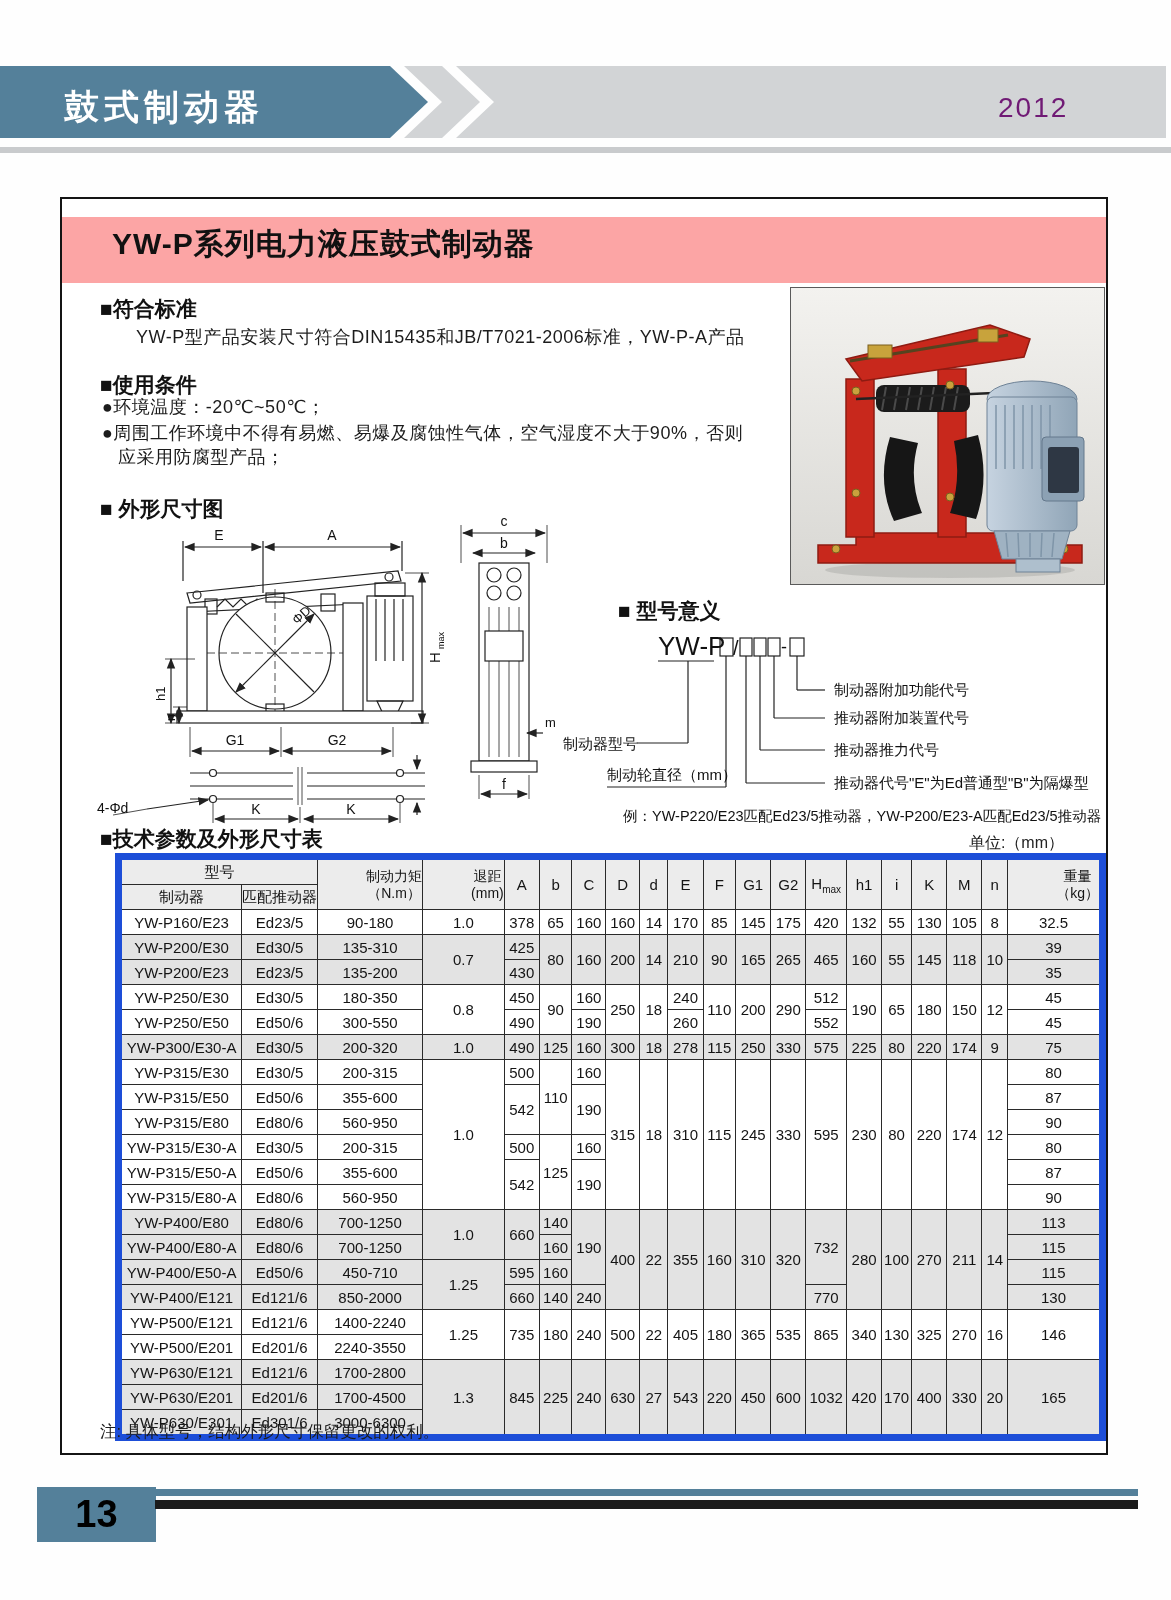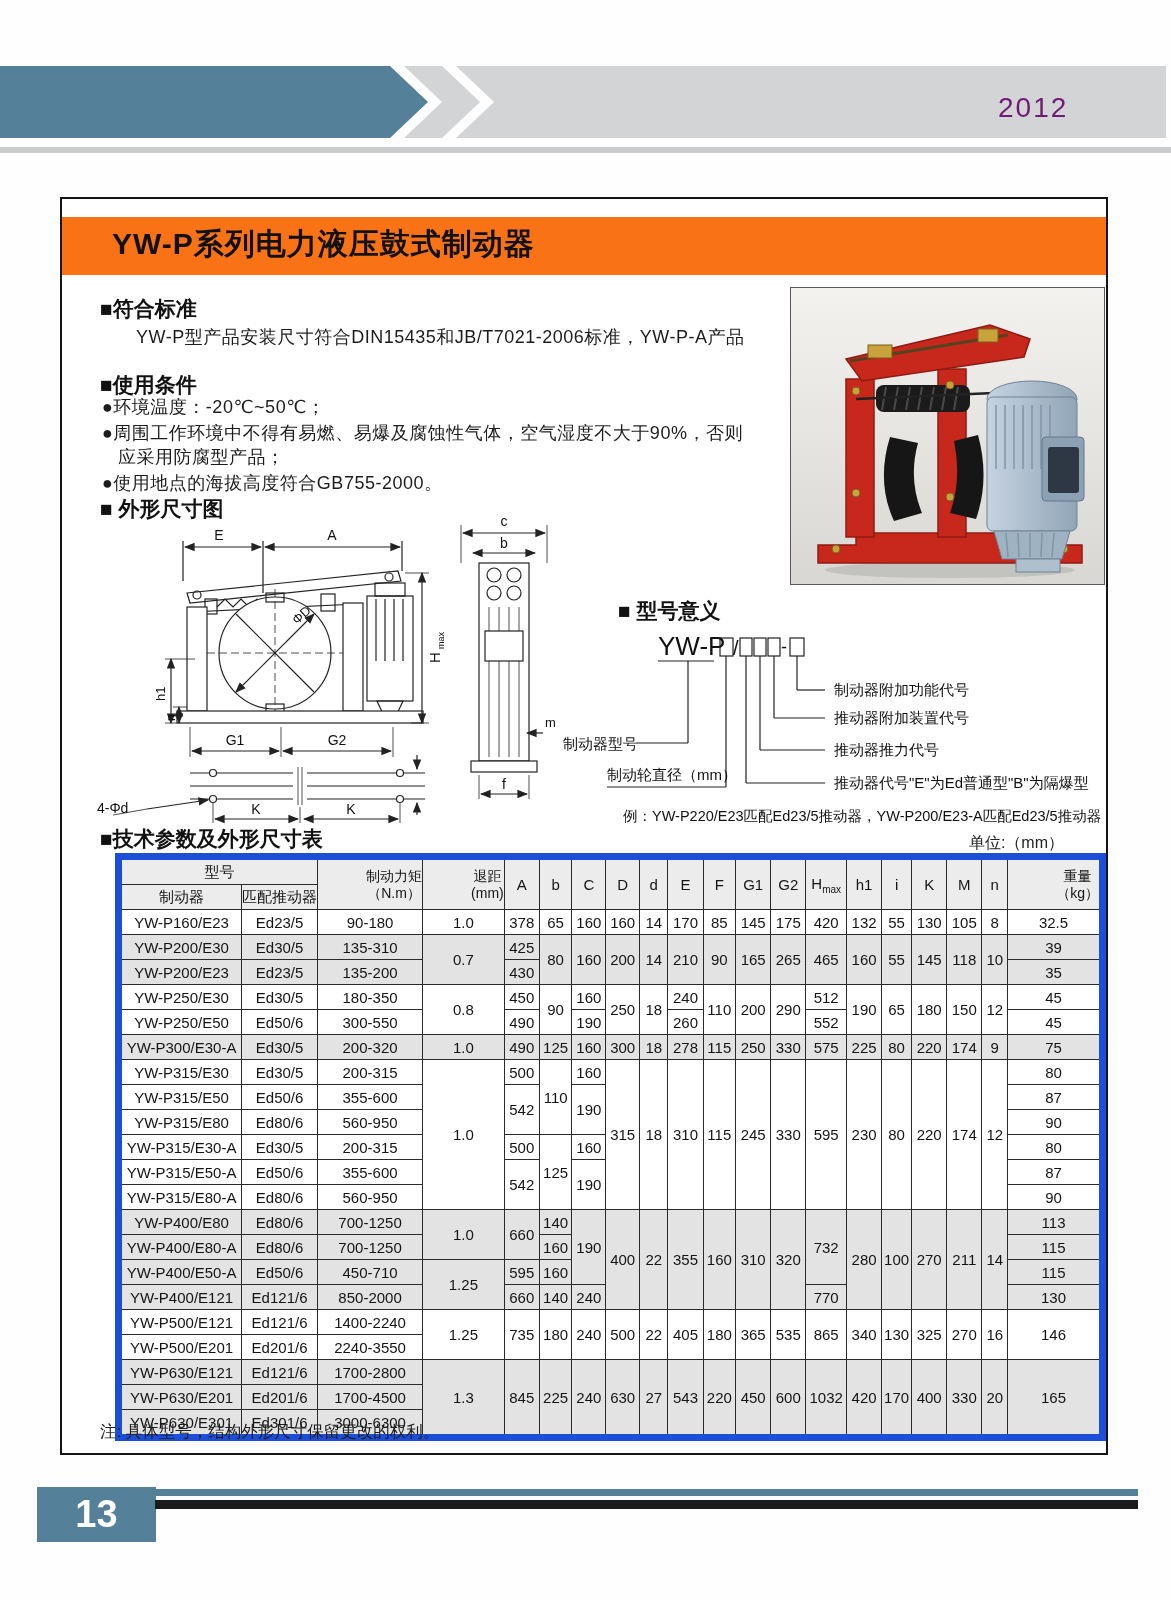--- a/index.html
+++ b/index.html
@@ -7,71 +7,71 @@
         font-family:"Liberation Sans","DejaVu Sans",sans-serif;color:#1a1a1a;}
   
   .hdr-svg{position:absolute;left:0;top:62px;}
   .banner-title{position:absolute;left:64px;top:84px;font-size:35px;font-weight:bold;
         color:#ffffff;letter-spacing:5px;}
   .hdr-year{position:absolute;left:998px;top:92px;font-size:28px;color:#701a75;letter-spacing:2px;}
   .hdr-line{position:absolute;left:0;top:147px;width:1171px;height:6px;background:#c9cbcd;}
   
   .box{position:absolute;left:60px;top:197px;width:1048px;height:1258px;
        border:2px solid #141414;background:#ffffff;box-sizing:border-box;}
-  .titlebar{position:absolute;left:0;top:18px;width:100%;height:58px;background:#f97316;}
+  .titlebar{position:absolute;left:0;top:18px;width:100%;height:66px;background:#fca5a5;}
   .titlebar .t{position:absolute;left:50px;top:7px;font-size:30px;font-weight:bold;color:#111;
        letter-spacing:1px;}
   .h2{position:absolute;font-size:21px;font-weight:bold;color:#111;}
   .body-text{position:absolute;font-size:18px;color:#1c1c1c;letter-spacing:0.5px;}
   
   .tbl-wrap{position:absolute;left:53px;top:654px;}
   table.spec{border-collapse:collapse;table-layout:fixed;border:7px solid #1d4ed8;}
   table.spec th,table.spec td{border:1px solid #2a2a2a;text-align:center;vertical-align:middle;
        padding:0;font-weight:normal;font-size:15px;color:#141414;height:24px;
        overflow:hidden;white-space:nowrap;background:#ffffff;}
   table.spec thead th{background:#ececec;}
   table.spec thead .two-line{font-size:14px;line-height:1.15;padding-left:48px;}
   table.spec tr.shaded td{background:#e3e3e3;}
   sub.hsub{font-size:10px;}
   .unit-label{position:absolute;right:42px;top:634px;font-size:16px;color:#222;}
   .note{position:absolute;left:38px;top:1222px;font-size:16.5px;color:#1c1c1c;}
   
   .pgnum{position:absolute;left:37px;top:1487px;width:119px;height:55px;background:#54809a;
-       color:#ffffff;font-size:38px;font-weight:bold;text-align:center;line-height:55px;}
+       color:#000000;font-size:38px;font-weight:bold;text-align:center;line-height:55px;}
   .f-teal{position:absolute;left:155px;top:1489px;width:983px;height:7px;background:#54809a;}
   .f-black{position:absolute;left:155px;top:1500px;width:983px;height:9px;background:#1b1b1b;}
   svg text{font-family:"Liberation Sans","DejaVu Sans",sans-serif;}
 </style>
 </head>
 <body>
 
 <div class="page">
 
   <svg class="hdr-svg" width="1171" height="84" viewBox="0 0 1171 84">
     <polygon points="0,4 390,4 428,40 390,76 0,76" fill="#54809a"></polygon>
     <polygon points="404,4 442,4 480,40 442,76 404,76 442,40" fill="#d2d4d6"></polygon>
     <polygon points="456,4 1166,4 1166,76 456,76 494,40" fill="#d2d4d6"></polygon>
   </svg>
+  <div class="banner-title">鼓式制动器</div>
   <div class="hdr-year">2012</div>
   <div class="hdr-line"></div>
 
   <div class="box">
 
     <div class="titlebar">
       <div class="t">YW-P系列电力液压鼓式制动器</div>
     </div>
 
     <div class="h2" style="left:38px;top:96px;">■符合标准</div>
     <div class="body-text" style="left:74px;top:126px;">YW-P型产品安装尺寸符合DIN15435和JB/T7021-2006标准，YW-P-A产品</div>
 
     <div class="h2" style="left:38px;top:172px;">■使用条件</div>
     <div class="body-text" style="left:40px;top:196px;">●环境温度：-20℃~50℃；</div>
     <div class="body-text" style="left:40px;top:222px;">●周围工作环境中不得有易燃、易爆及腐蚀性气体，空气湿度不大于90%，否则</div>
     <div class="body-text" style="left:56px;top:246px;">应采用防腐型产品；</div>
-    <div class="body-text" style="left:40px;top:272px;">●使用地点的海拔高度符合GB755-2000。</div>
 
     <div class="h2" style="left:38px;top:296px;">■ 外形尺寸图</div>
 
     <svg style="position:absolute;left:33px;top:312px;" width="470" height="330" viewBox="0 0 470 330">
       <defs>
         <marker id="ae" markerWidth="9" markerHeight="8" refX="8" refY="4" orient="auto-start-reverse">
           <polygon points="0,0.5 9,4 0,7.5" fill="#222"></polygon>
         </marker>
       </defs>
       <g stroke="#222" stroke-width="1.2" fill="none">

